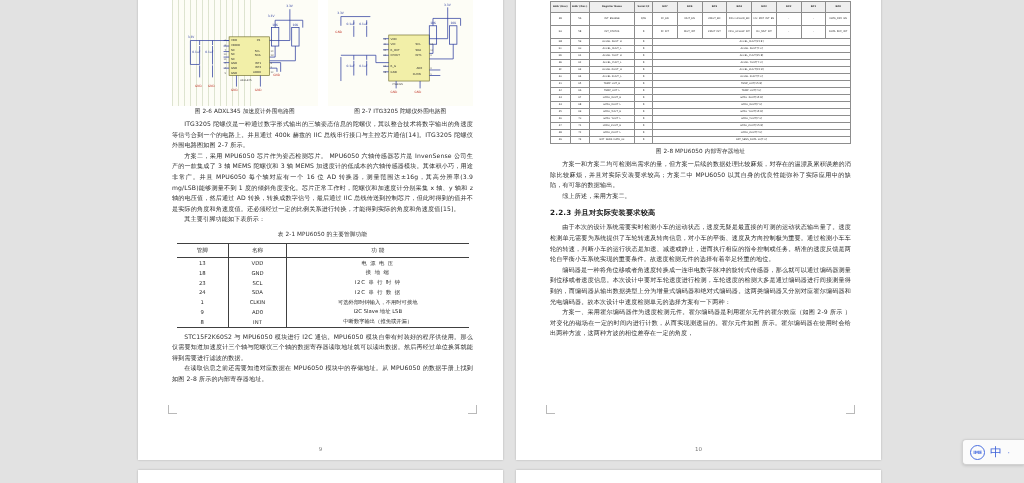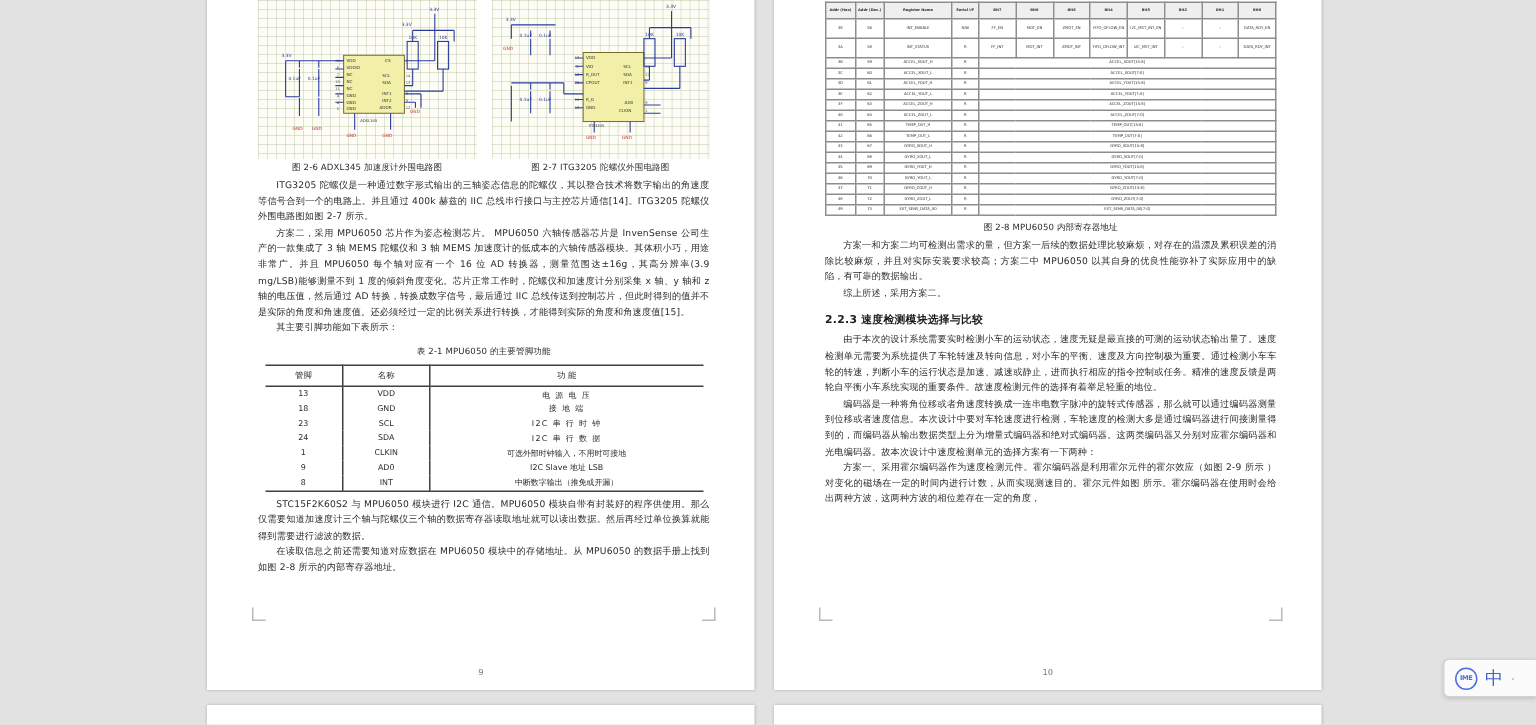--- a/index.html
+++ b/index.html
@@ -549,21 +549,21 @@
         </table>
       </div>
 
       <div class="caption" style="margin-top:4px">图 2-8 MPU6050 内部寄存器地址</div>
 
       <div class="ptext" style="margin-top:3px">
         <p>方案一和方案二均可检测出需求的量，但方案一后续的数据处理比较麻烦，对存在的温漂及累积误差的消除比较麻烦，并且对实际安装要求较高；方案二中 MPU6050 以其自身的优良性能弥补了实际应用中的缺陷，有可靠的数据输出。</p>
         <p>综上所述，采用方案二。</p>
       </div>
 
-      <div class="heading" style="margin-top:7px">2.2.3 速度检测模块选择与比较</div>
+      <div class="heading" style="margin-top:7px">2.2.3 并且对实际安装要求较高</div>
 
       <div class="ptext" style="margin-top:4px">
         <p>由于本次的设计系统需要实时检测小车的运动状态，速度无疑是最直接的可测的运动状态输出量了。速度检测单元需要为系统提供了车轮转速及转向信息，对小车的平衡、速度及方向控制极为重要。通过检测小车车轮的转速，判断小车的运行状态是加速、减速或静止，进而执行相应的指令控制或任务。精准的速度反馈是两轮自平衡小车系统实现的重要条件。故速度检测元件的选择有着举足轻重的地位。</p>
         <p>编码器是一种将角位移或者角速度转换成一连串电数字脉冲的旋转式传感器，那么就可以通过编码器测量到位移或者速度信息。本次设计中要对车轮速度进行检测，车轮速度的检测大多是通过编码器进行间接测量得到的，而编码器从输出数据类型上分为增量式编码器和绝对式编码器。这两类编码器又分别对应霍尔编码器和光电编码器。故本次设计中速度检测单元的选择方案有一下两种：</p>
         <p>方案一、采用霍尔编码器作为速度检测元件。霍尔编码器是利用霍尔元件的霍尔效应（如图 2-9 所示 ）对变化的磁场在一定的时间内进行计数，从而实现测速目的。霍尔元件如图 所示。霍尔编码器在使用时会给出两种方波，这两种方波的相位差存在一定的角度，</p>
       </div>
 
       <div class="crop tl" style="left:-4px; bottom:16px; border-top:none; border-bottom:1px solid #b9b9b9;"></div>
       <div class="crop tr" style="right:-4px; bottom:16px; border-top:none; border-bottom:1px solid #b9b9b9;"></div>
     </div>

